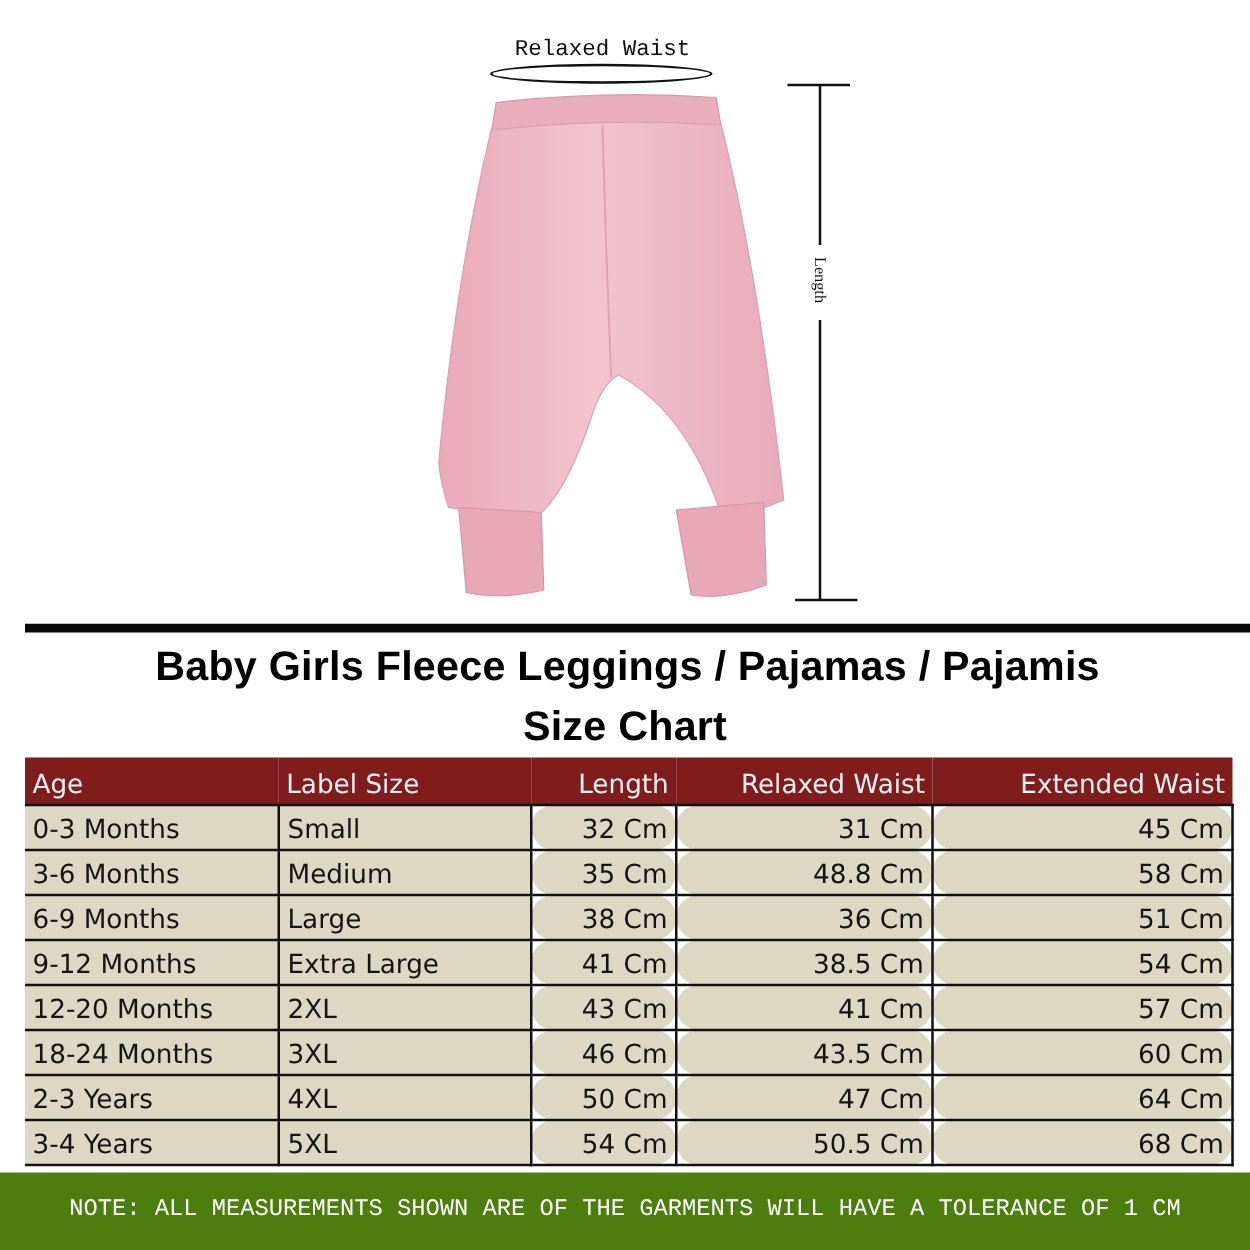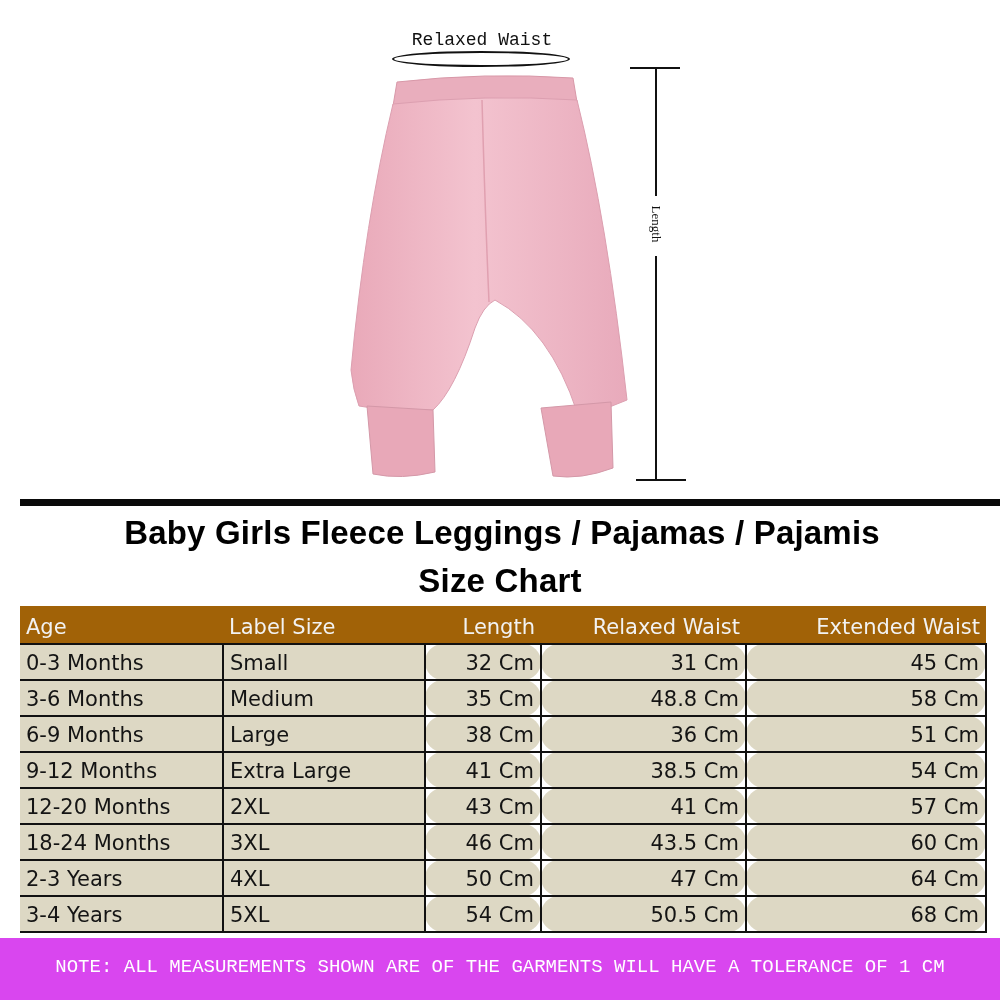--- a/index.html
+++ b/index.html
@@ -39,34 +39,34 @@
     }
     .title.t1 { top: 514px; left: 2px; }
     .title.t2 { top: 562px; }
 
     table.size-table {
       position: absolute; left: 20px; top: 606px; width: 966px;
       border-collapse: collapse; table-layout: fixed;
       font-family: "DejaVu Sans", sans-serif; font-size: 21px;
     }
     .size-table th {
-      background: #a16207; color: #f2f2f2; font-weight: normal; text-align: left;
+      background: #7f1d1d; color: #f2f2f2; font-weight: normal; text-align: left;
       height: 38px; padding: 4px 6px 0 6px; white-space: nowrap;
     }
     .size-table th.num { text-align: right; padding-right: 6px; }
     .size-table td {
       background: #ddd8c4; color: #141414; height: 36px;
       border: 2.5px solid #111; padding: 2px 6px 0 6px; white-space: nowrap; margin-left: 16px;
     }
     .size-table td.num { text-align: right; border-radius: 18px; }
     .size-table td:first-child { border-left: none; }
 
     .note-bar {
       position: absolute; left: 0; top: 938px; width: 1000px; height: 62px;
-      background: #d946ef;
+      background: #4d7c0f;
       padding-left: 32px;
     }
     .note-text {
       position: absolute; left: 0; top: 18px; width: 1000px; text-align: center;
       font-family: "Liberation Mono", "DejaVu Sans Mono", monospace;
       font-size: 19px; color: #ffffff; letter-spacing: 0px;
     }
   </style>
 </head>
 <body>

